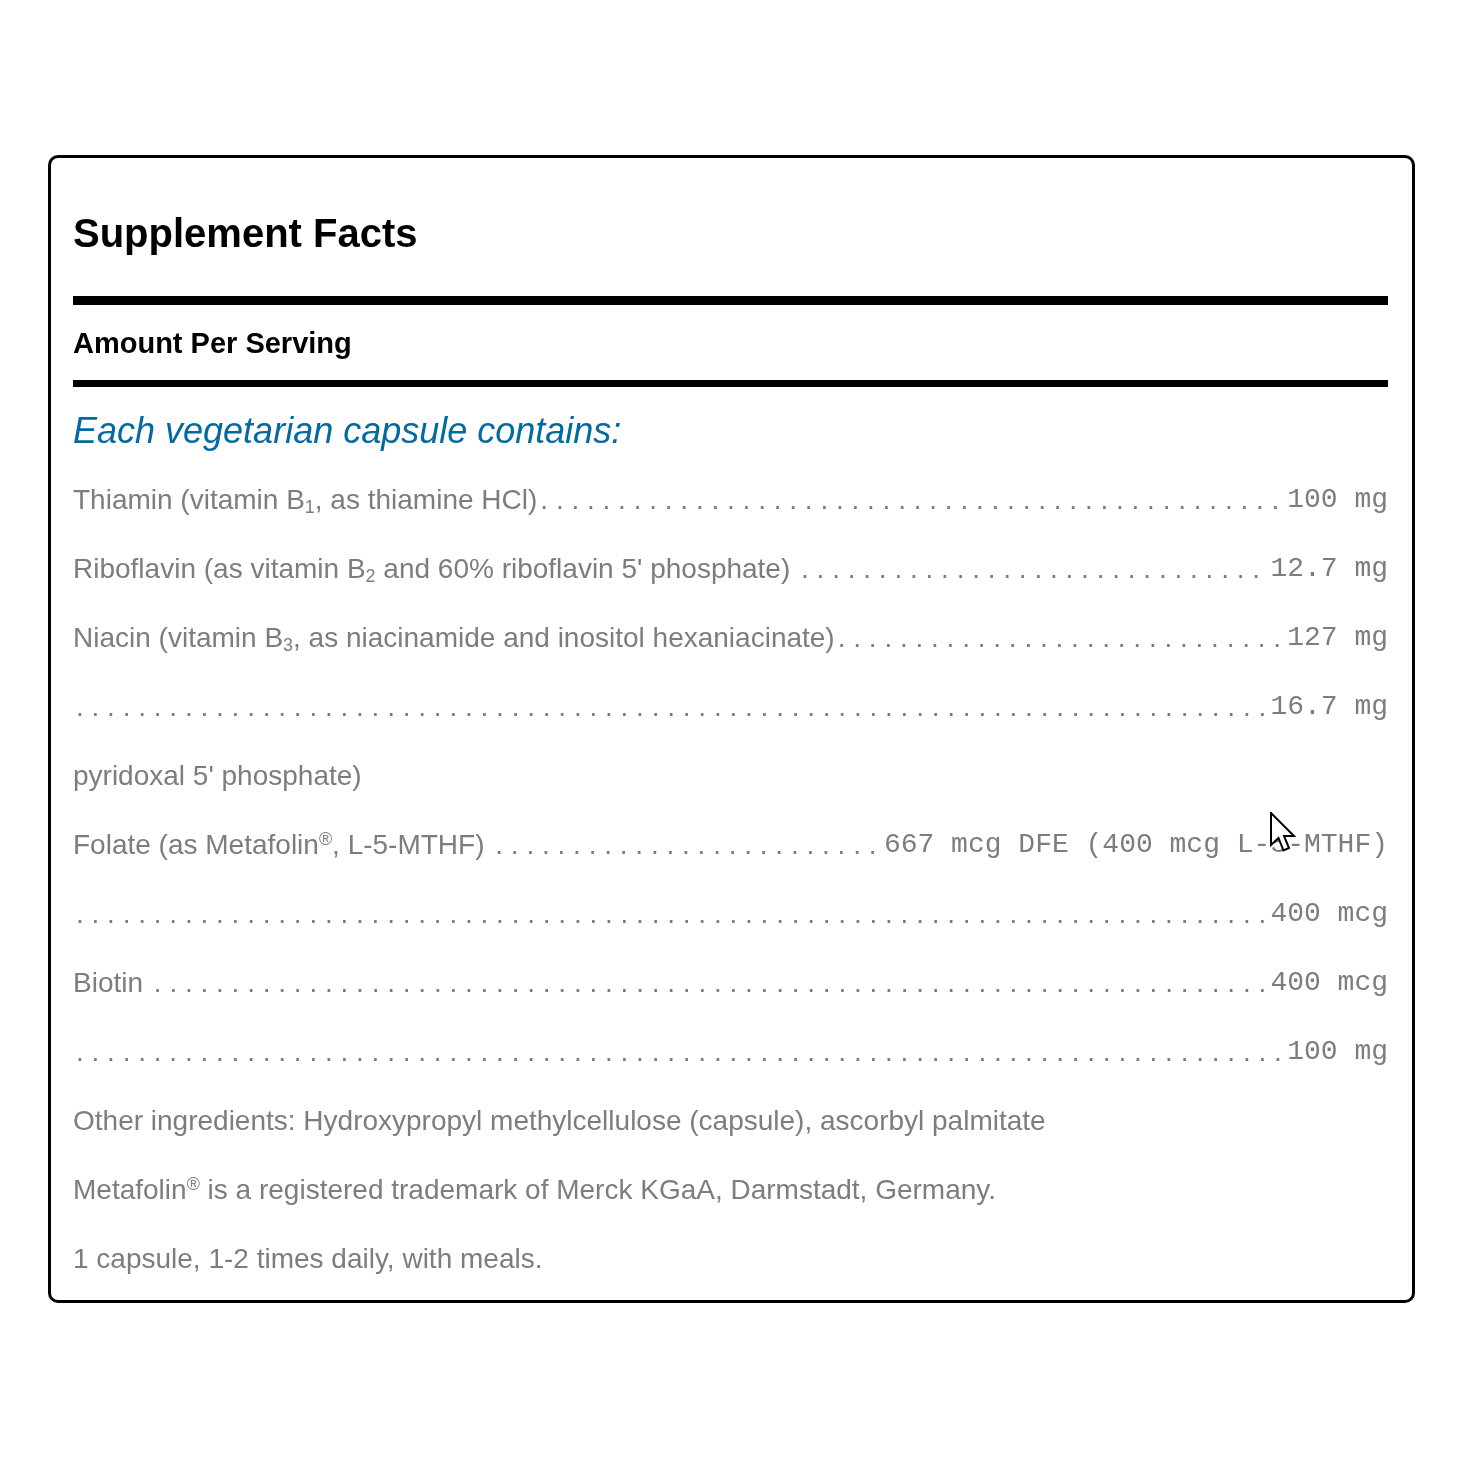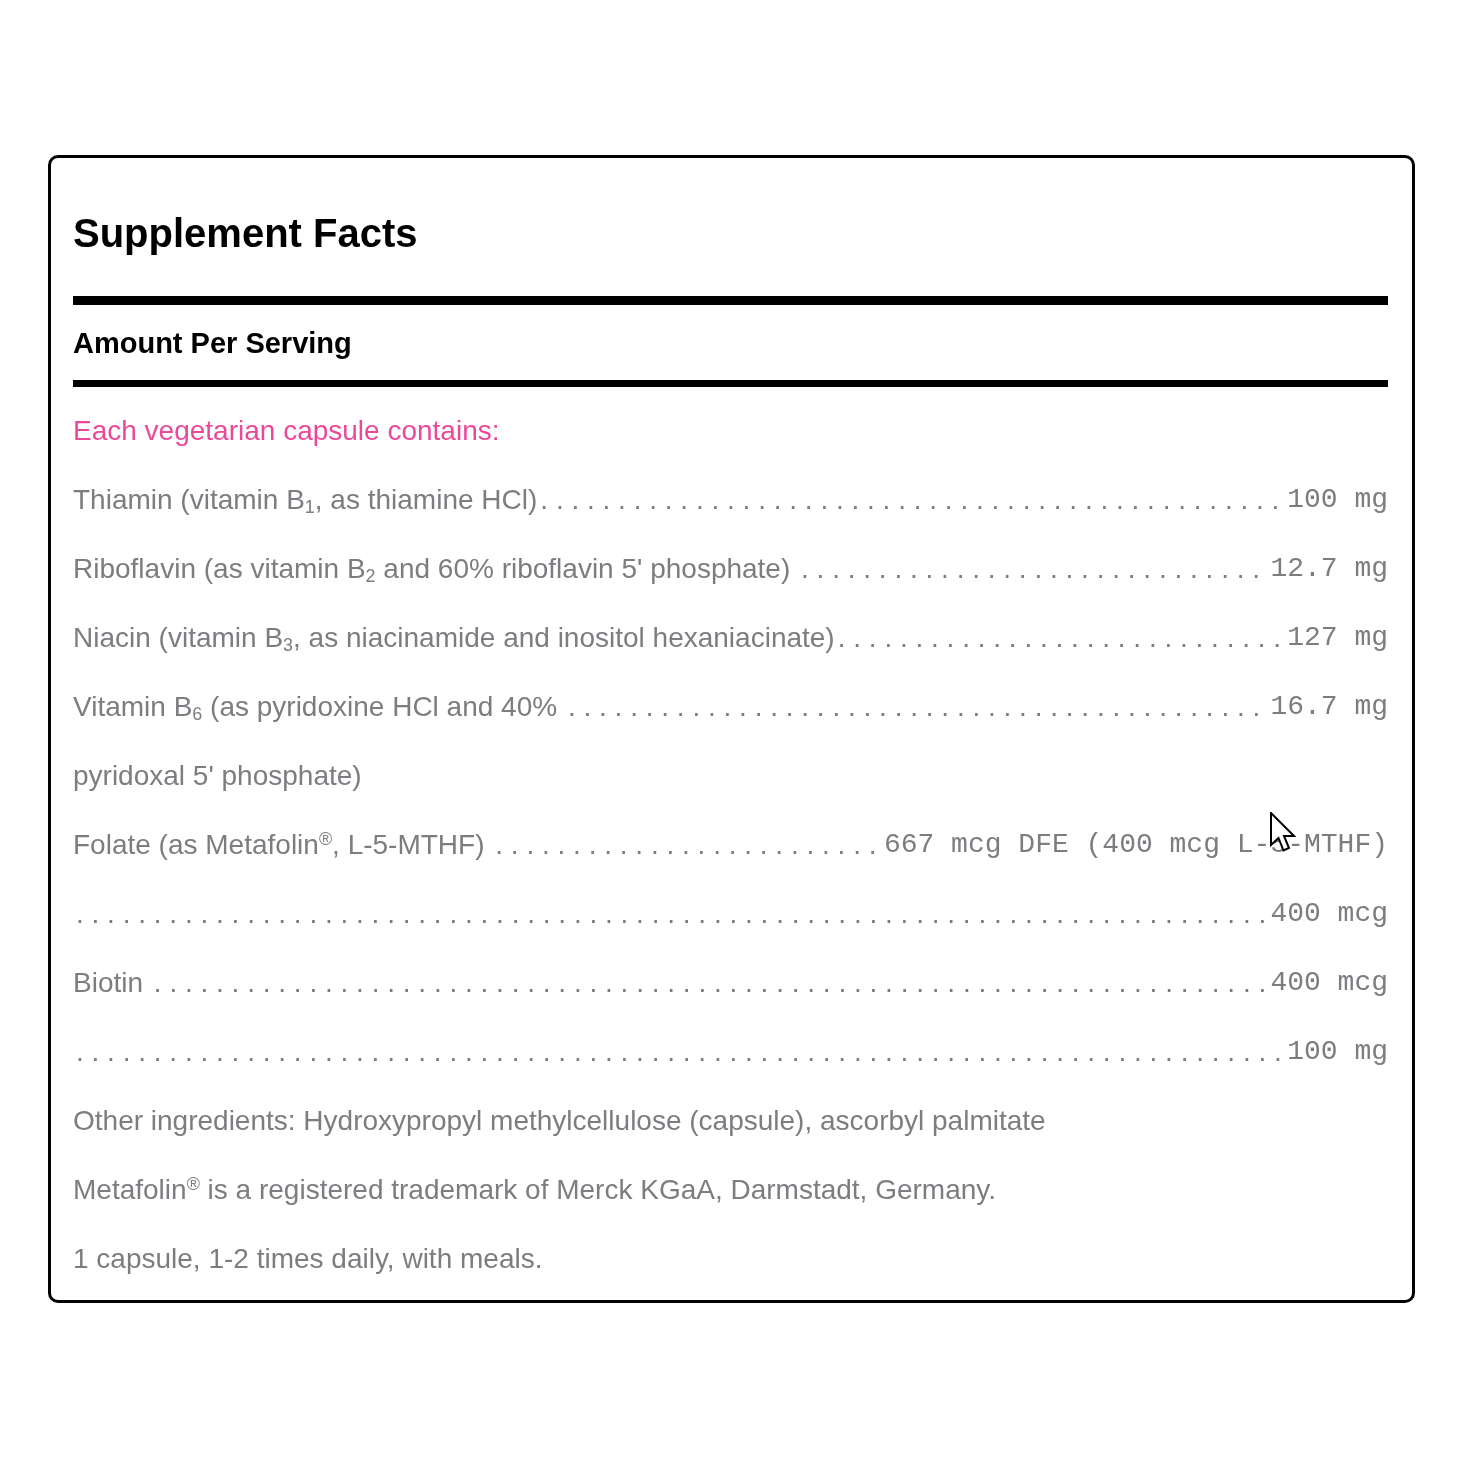--- a/index.html
+++ b/index.html
@@ -35,23 +35,24 @@
   .bar.thin  { height: 7px; margin-top: 20px; }
   .section-header {
     margin: 22px 0 12px 0;
     font-size: 29px;
     line-height: 33px;
     font-weight: 700;
     color: #000000;
   }
   .intro {
     margin: 30px 0 0 0;
-    font-size: 28px;
+    font-size: 36px;
     line-height: 28px;
-    color: #ec4899;
+    color: #0369a1;
+    font-style: italic;
   }
   .row {
     display: flex;
     align-items: center;
     margin-top: 41px;
     font-size: 28px;
     line-height: 28px;
     color: #7b7d80;
   }
   .row .label { flex: 0 0 auto; white-space: pre-wrap; }
@@ -94,21 +95,20 @@
           <span class="label"><span>Riboflavin (as vitamin B</span><sub>2</sub><span> and 60% riboflavin 5' phosphate) </span></span>
           <span class="dots">. . . . . . . . . . . . . . . . . . . . . . . . . . . . . . . . . . . . . . . . . . . . . . . . . . . . . . . . . . . . . . . . . . . . . . . . . . . . . . . . . . . . . . . . . . . . . . . . . . . . . . . . . . . . . . . . . . . . . . . . . . . . . . . . . . . . . . . . . . . . . . . . . . . . . . . . . . . . . . . . </span>
           <span class="amount">12.7 mg</span>
         </div>
         <div class="row">
           <span class="label"><span>Niacin (vitamin B</span><sub>3</sub><span>, as niacinamide and inositol hexaniacinate)</span></span>
           <span class="dots">. . . . . . . . . . . . . . . . . . . . . . . . . . . . . . . . . . . . . . . . . . . . . . . . . . . . . . . . . . . . . . . . . . . . . . . . . . . . . . . . . . . . . . . . . . . . . . . . . . . . . . . . . . . . . . . . . . . . . . . . . . . . . . . . . . . . . . . . . . . . . . . . . . . . . . . . . . . . . . . . </span>
           <span class="amount">127 mg</span>
         </div>
         <div class="row">
-          <span class="label"><span>Vitamin B</span><sub>6</sub><span> (as pyridoxine HCl and 40% </span></span>
           <span class="dots">. . . . . . . . . . . . . . . . . . . . . . . . . . . . . . . . . . . . . . . . . . . . . . . . . . . . . . . . . . . . . . . . . . . . . . . . . . . . . . . . . . . . . . . . . . . . . . . . . . . . . . . . . . . . . . . . . . . . . . . . . . . . . . . . . . . . . . . . . . . . . . . . . . . . . . . . . . . . . . . . </span>
           <span class="amount">16.7 mg</span>
         </div>
         <div class="row">
           <span class="label"><span>pyridoxal 5' phosphate)</span></span>
         </div>
         <div class="row">
           <span class="label"><span>Folate (as Metafolin</span><sup>®</sup><span>, L-5-MTHF) </span></span>
           <span class="dots">. . . . . . . . . . . . . . . . . . . . . . . . . . . . . . . . . . . . . . . . . . . . . . . . . . . . . . . . . . . . . . . . . . . . . . . . . . . . . . . . . . . . . . . . . . . . . . . . . . . . . . . . . . . . . . . . . . . . . . . . . . . . . . . . . . . . . . . . . . . . . . . . . . . . . . . . . . . . . . . . </span>
           <span class="amount">667 mcg DFE (400 mcg L-5-MTHF)</span>

